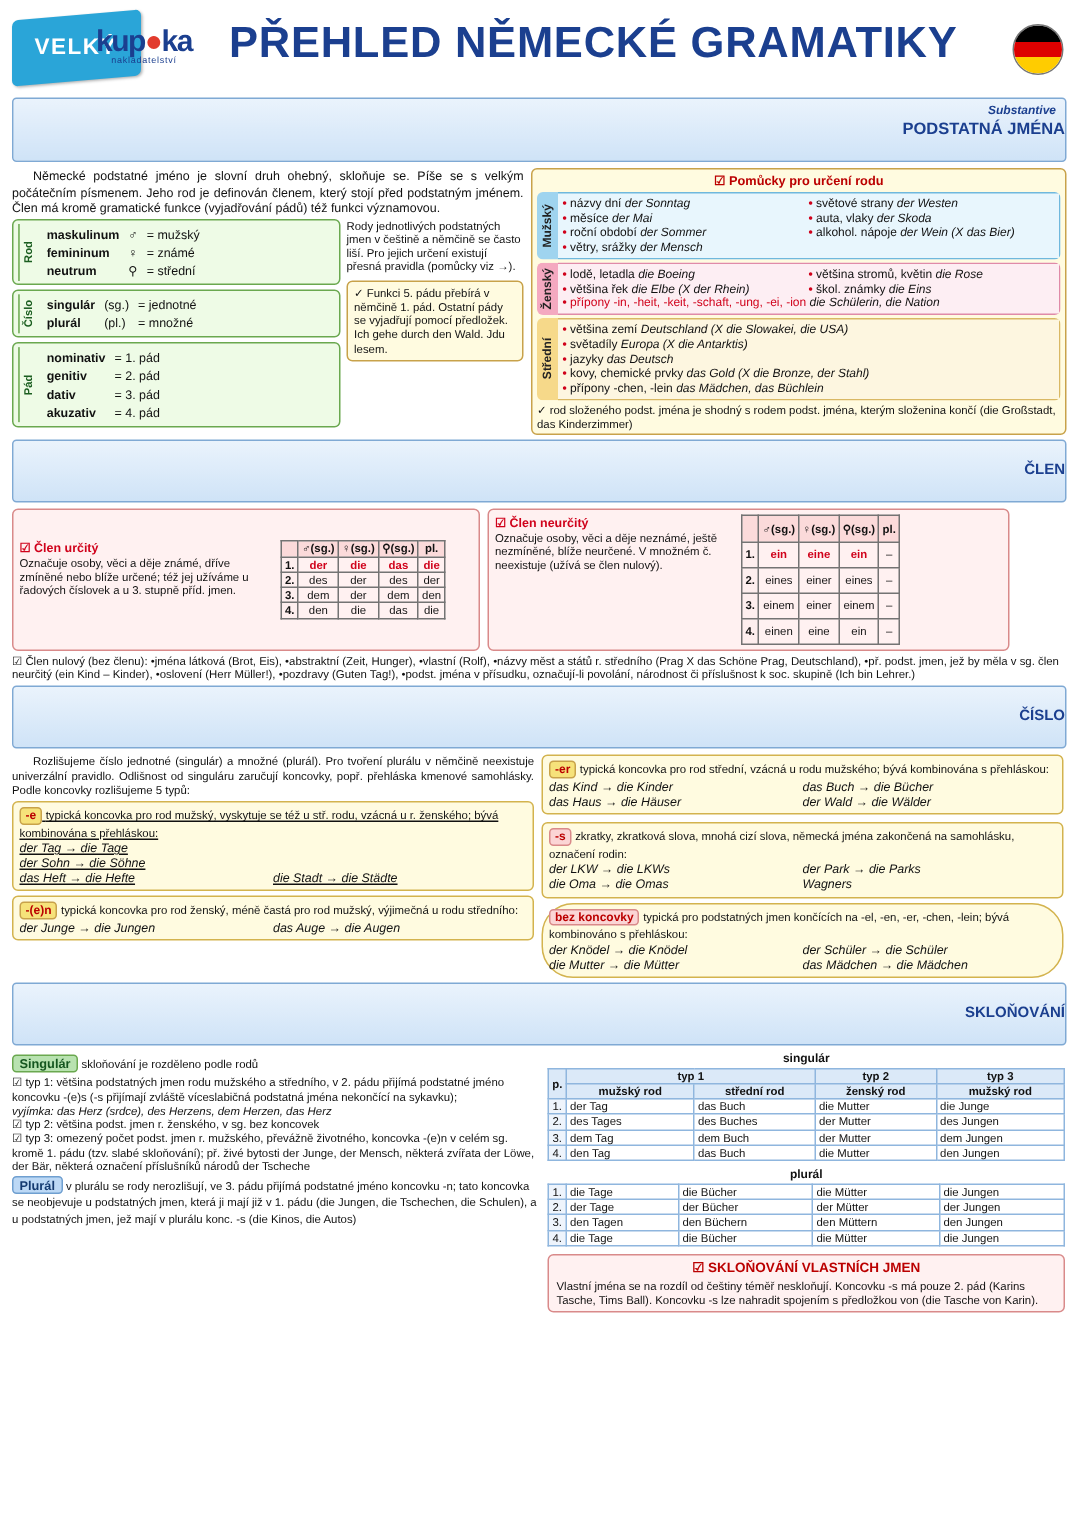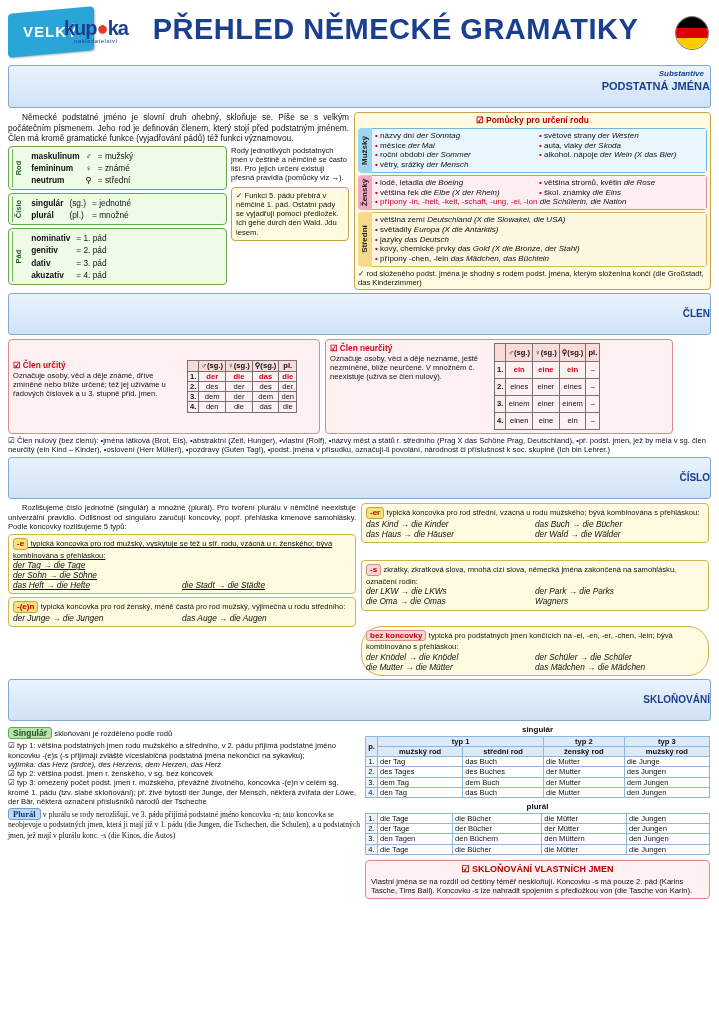--- a/index.html
+++ b/index.html
@@ -414,34 +414,34 @@
         <div style="display:flex;">
           <div style="flex:1;"><i>das Kind → die Kinder</i></div>
           <div style="flex:1;"><i>das Buch → die Bücher</i></div>
         </div>
         <div style="display:flex;">
           <div style="flex:1;"><i>das Haus → die Häuser</i></div>
           <div style="flex:1;"><i>der Wald → die Wälder</i></div>
         </div>
       </div>
 
-      <div class="ybox" style="margin-top:17px;">
+      <div class="ybox" style="margin-top:5px;">
         <span class="tag red">-s</span>
         <span class="small">zkratky, zkratková slova, mnohá cizí slova, německá jména zakončená na samohlásku, označení rodin:</span>
         <div style="display:flex;justify-content:center;">
           <div style="flex:1;"><i>der LKW → die LKWs</i></div>
           <div style="flex:1;"><i>der Park → die Parks</i></div>
         </div>
         <div style="display:flex;">
           <div style="flex:1;"><i>die Oma → die Omas</i></div>
           <div style="flex:1;"><i>Wagners</i></div>
         </div>
       </div>
 
-      <div class="ybox" style="margin-top:15px;border-radius:21px;">
+      <div class="ybox" style="margin-top:3px;border-radius:21px;">
         <span class="tag red">bez koncovky</span>
         <span class="small">typická pro podstatných jmen končících na -el, -en, -er, -chen, -lein; bývá kombinováno s přehláskou:</span>
         <div style="display:flex;">
           <div style="flex:1;"><i>der Knödel → die Knödel</i></div>
           <div style="flex:1;"><i>der Schüler → die Schüler</i></div>
         </div>
         <div style="display:flex;">
           <div style="flex:1;"><i>die Mutter → die Mütter</i></div>
           <div style="flex:1;"><i>das Mädchen → die Mädchen</i></div>
         </div>
@@ -456,21 +456,21 @@
   <div class="row">
     <div class="sk-left">
       <div style="margin:2px 0;">
         <span class="btag">Singulár</span>
         <span class="small">skloňování je rozděleno podle rodů</span>
       </div>
       <div class="small">☑ typ 1: většina podstatných jmen rodu mužského a středního, v 2. pádu přijímá podstatné jméno koncovku -(e)s (-s přijímají zvláště víceslabičná podstatná jména nekončící na sykavku);</div>
       <div class="small" style="font-style:italic;">vyjímka: das Herz (srdce), des Herzens, dem Herzen, das Herz</div>
       <div class="small">☑ typ 2: většina podst. jmen r. ženského, v sg. bez koncovek</div>
       <div class="small">☑ typ 3: omezený počet podst. jmen r. mužského, převážně životného, koncovka -(e)n v celém sg. kromě 1. pádu (tzv. slabé skloňování); př. živé bytosti der Junge, der Mensch, některá zvířata der Löwe, der Bär, některá označení příslušníků národů der Tscheche</div>
-      <div style="margin-top:2px;font-family:Liberation Serif, serif;">
+      <div style="margin-top:2px;">
         <span class="btag blue">Plurál</span>
         <span class="small">v plurálu se rody nerozlišují, ve 3. pádu přijímá podstatné jméno koncovku -n; tato koncovka se neobjevuje u podstatných jmen, která ji mají již v 1. pádu (die Jungen, die Tschechen, die Schulen), a u podstatných jmen, jež mají v plurálu konc. -s (die Kinos, die Autos)</span>
       </div>
     </div>
 
     <div class="sk-right">
       <table class="sktbl">
         <caption>singulár</caption>
         <tbody>
             <tr>

